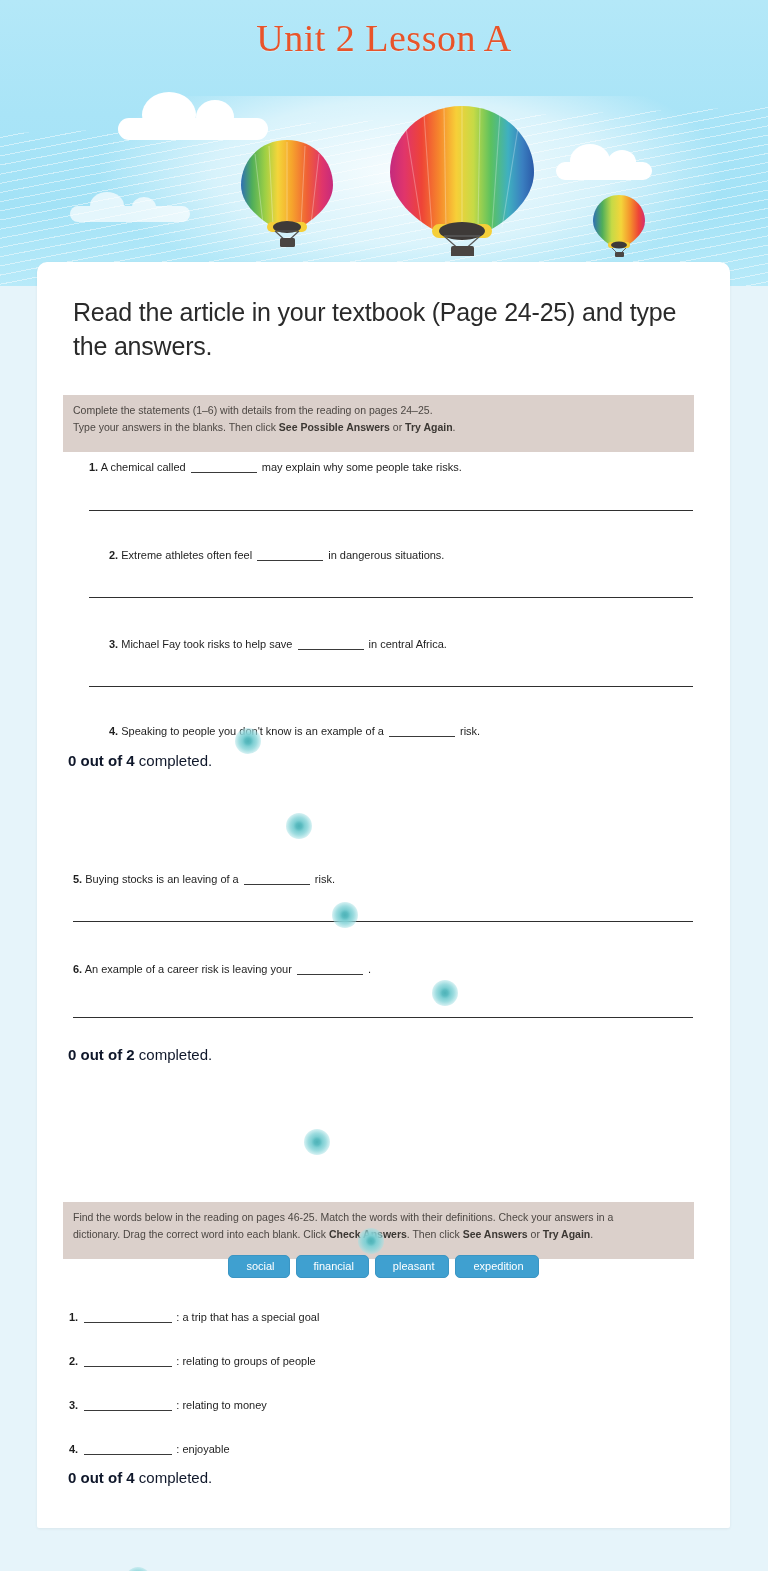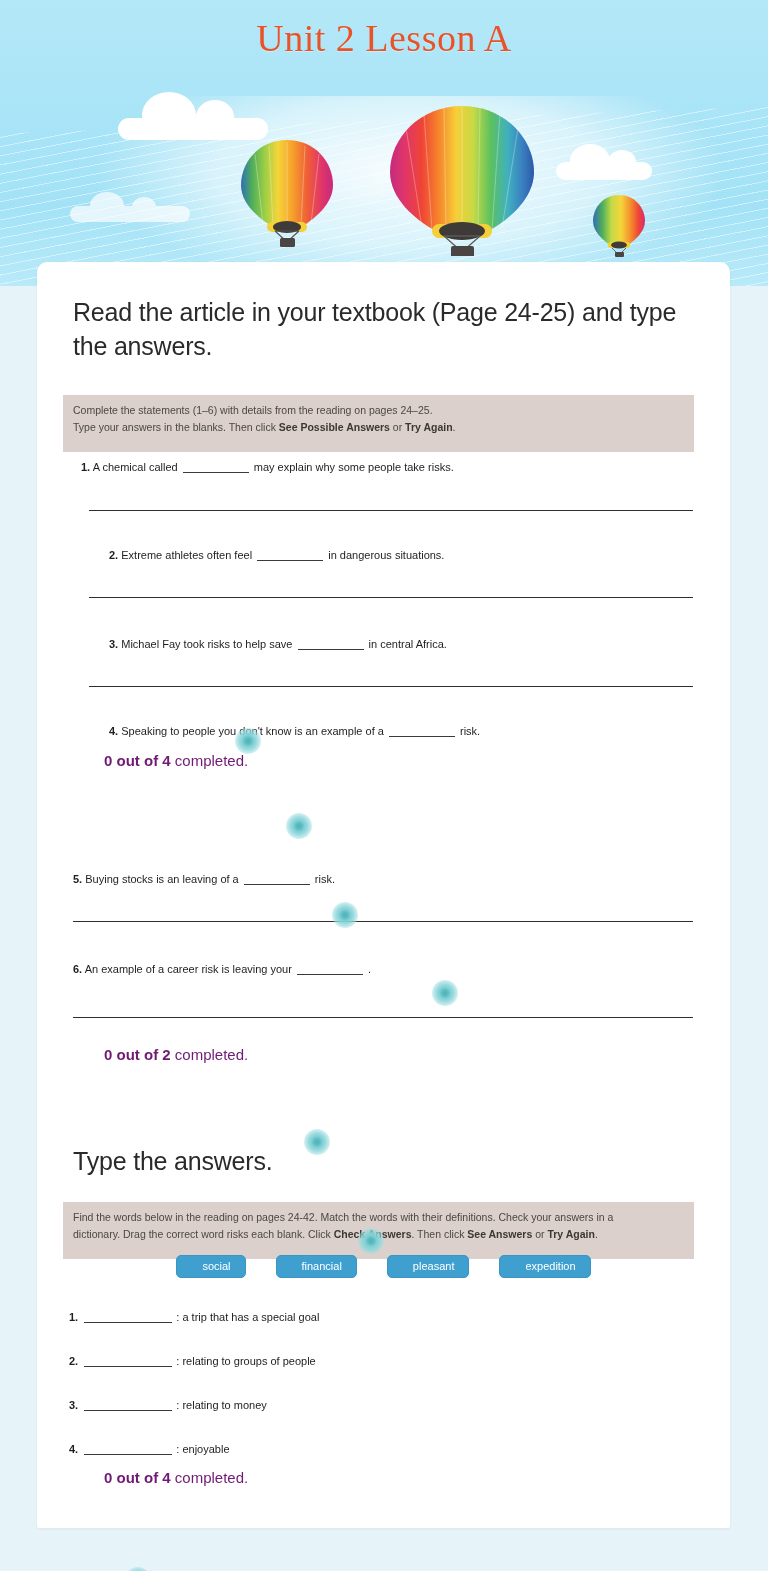--- a/index.html
+++ b/index.html
@@ -130,35 +130,34 @@
     pointer-events: none;
   }
 
   .hr-sep {
     height: 0;
     border-top: 1.6px solid #2f2f2f;
   }
 
   .completed {
     font-size: 15px;
-    color: #701a75;
-    margin-left: 36px;
+    color: #0f172a;
   }
   .completed b { font-weight: 700; }
 
   
   .chips { text-align: center; }
   .chip {
     display: inline-block;
     background: #3fa0d0;
     color: #ffffff;
     font-size: 11px;
-    padding: 4px 14px 5px 25px;
+    padding: 4px 14px 5px 17px;
     border-radius: 5px;
-    margin: 0 15px;
+    margin: 0 3px;
     border: 1px solid #3b95c3;
   }
 
   .def-row {
     position: relative;
     font-size: 11px;
     color: #1e1e1e;
     white-space: nowrap;
   }
   .def-blank {
@@ -263,21 +262,21 @@
 
 <div class="card">
 
   <div style="position:absolute; left:36px; top:34px; width:620px;" class="section-title">Read the article in your textbook (Page 24-25) and type the answers.</div>
 
   <div class="instr-banner" style="position:absolute; left:26px; top:133px; width:611px;">
     <div>Complete the statements (1–6) with details from the reading on pages 24–25.</div>
     <div><span>Type your answers in the blanks. Then click </span><b>See Possible Answers</b><span> or </span><b>Try Again</b><span>.</span></div>
   </div>
 
-  <div class="q-row" style="position:absolute; left:44px; top:198px;">
+  <div class="q-row" style="position:absolute; left:52px; top:198px;">
     <span class="q-num">1.</span>
     <span>A chemical called</span>
     <span class="blank"></span>
     <span>may explain why some people take risks.</span>
   </div>
   <div class="marker" style="position:absolute; left:198px; top:466px; z-index:5;"></div>
   <div class="hr-sep" style="position:absolute; left:52px; top:248px; width:604px;"></div>
 
   <div class="q-row" style="position:absolute; left:72px; top:286px;">
     <span class="q-num">2.</span>
@@ -324,25 +323,24 @@
     <span class="blank"></span>
     <span>.</span>
   </div>
   <div class="marker" style="position:absolute; left:321px; top:966px; z-index:5;"></div>
   <div class="hr-sep" style="position:absolute; left:36px; top:755px; width:620px;"></div>
 
   <div class="completed" style="position:absolute; left:31px; top:784px;">
     <b>0 out of 2</b><span> completed.</span>
   </div>
 
-  <div class="section-title" style="position:absolute; left:36px; top:883px;">Type the answers.</div>
 
   <div class="instr-banner" style="position:absolute; left:26px; top:940px; width:611px;">
-    <div>Find the words below in the reading on pages 24-42. Match the words with their definitions. Check your answers in a</div>
-    <div><span>dictionary. Drag the correct word risks each blank. Click </span><b>Check Answers</b><span>. Then click </span><b>See Answers</b><span> or </span><b>Try Again</b><span>.</span></div>
+    <div>Find the words below in the reading on pages 46-25. Match the words with their definitions. Check your answers in a</div>
+    <div><span>dictionary. Drag the correct word into each blank. Click </span><b>Check Answers</b><span>. Then click </span><b>See Answers</b><span> or </span><b>Try Again</b><span>.</span></div>
   </div>
 
   <div class="chips" style="position:absolute; left:0; top:993px; width:693px;">
     <span class="chip">social</span><span class="chip">financial</span><span class="chip">pleasant</span><span class="chip">expedition</span>
   </div>
 
   <div class="def-row" style="position:absolute; left:32px; top:1048px;">
     <span class="q-num">1.</span>
     <span class="def-blank"></span>
     <span>: a trip that has a special goal</span>

